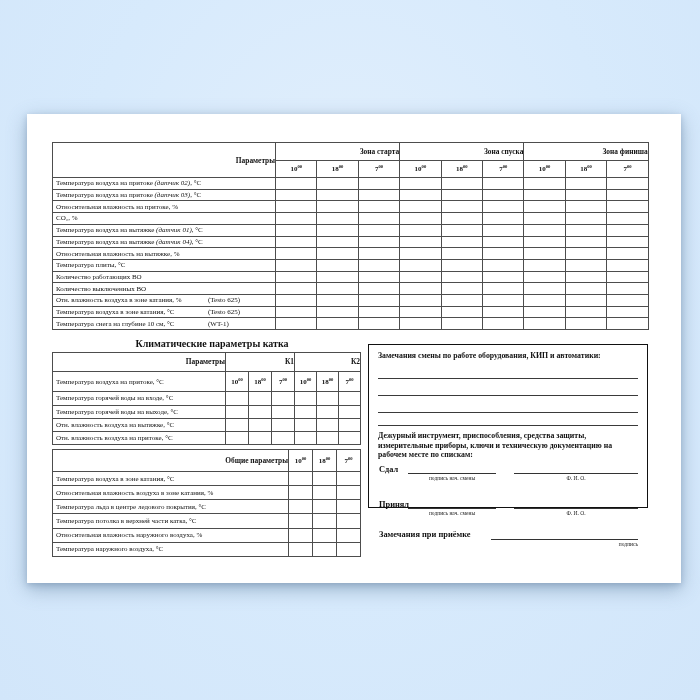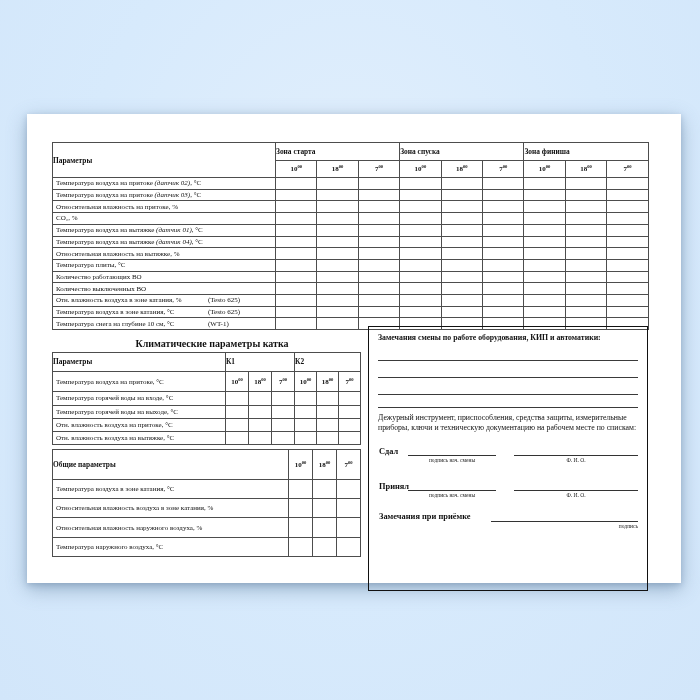--- a/index.html
+++ b/index.html
@@ -15,42 +15,42 @@
   }
   table { border-collapse: collapse; table-layout: fixed; position: absolute; }
   td { border: 1px solid #4d4d4d; padding: 0; overflow: hidden; font-size: 7px; color: #111; }
 
   
   .t1 { left: 25px; top: 28px; width: 596px; height: 188px; border: 1.6px solid #000; }
   .t2 { left: 25px; top: 238px; width: 308px; height: 93px; border: 1.6px solid #000; }
   .t3 { left: 25px; top: 335px; width: 308px; height: 108px; border: 1.6px solid #000; }
   .h1 { height: 14px; }
   .h2 { height: 13px; }
-  .zone, .ph, .ghead { text-align: left; font-weight: bold; font-size: 7.4px; }
+  .zone, .ph, .ghead { text-align: right; font-weight: bold; font-size: 7.4px; }
   .time { text-align: center; font-weight: bold; font-size: 7px; white-space: nowrap; }
   .time sup, .tm sup { font-size: 4.6px; }
   .zs { border-left: 1.6px solid #000; }
   .lbl { text-align: left; padding-left: 3px; white-space: nowrap; position: relative; font-size: 7px; }
   .it { font-style: italic; }
   .dev { position: absolute; left: 155px; top: 50%; transform: translateY(-50%); }
   .c { background: #fff; }
 
   .t2-title {
     position: absolute; left: 31px; top: 224px; width: 308px;
     text-align: center; font-weight: bold; font-size: 10px; color: #111;
   }
 
   
   .panel {
-    position: absolute; left: 341px; top: 212px; width: 280px; height: 265px;
+    position: absolute; left: 341px; top: 230px; width: 280px; height: 164px;
     border: 1.8px solid #111;
   }
   .p-title { position: absolute; left: 9px; top: 6px; right: 8px; font-weight: bold; font-size: 7.8px; line-height: 9.5px; color: #111; }
   .wline { position: absolute; left: 9px; right: 9px; border-bottom: 1px solid #3a3a3a; height: 0; }
-  .duty { position: absolute; left: 9px; top: 86px; right: 8px; font-weight: normal; font-size: 7.8px; line-height: 9.5px; text-align: left; color: #111; }
+  .duty { position: absolute; left: 9px; top: 86px; right: 8px; font-weight: bold; font-size: 7.8px; line-height: 9.5px; text-align: left; color: #111; }
   .sig-label { position: absolute; font-weight: bold; font-size: 8.4px; color: #111; }
   .sigline { position: absolute; border-top: 1px solid #333; font-size: 5.5px; text-align: center; color: #222; padding-top: 1px; line-height: 6px; }
   .cap-right { text-align: right; }
 </style>
 </head>
 <body>
 
 <div class="paper">
 
   <table class="t1">
@@ -301,31 +301,31 @@
     <td class="lbl"><span>Температура горячей воды на выходе, °C</span></td>
     <td class="c"></td>
     <td class="c"></td>
     <td class="c"></td>
     <td class="c"></td>
     <td class="c"></td>
     <td class="c"></td>
   </tr>
 
   <tr>
+    <td class="lbl"><span>Отн. влажность воздуха на вытяжке, °C</span></td>
+    <td class="c"></td>
+    <td class="c"></td>
+    <td class="c"></td>
+    <td class="c"></td>
+    <td class="c"></td>
+    <td class="c"></td>
+  </tr>
+
+  <tr>
     <td class="lbl"><span>Отн. влажность воздуха на притоке, °C</span></td>
-    <td class="c"></td>
-    <td class="c"></td>
-    <td class="c"></td>
-    <td class="c"></td>
-    <td class="c"></td>
-    <td class="c"></td>
-  </tr>
-
-  <tr>
-    <td class="lbl"><span>Отн. влажность воздуха на вытяжке, °C</span></td>
     <td class="c"></td>
     <td class="c"></td>
     <td class="c"></td>
     <td class="c"></td>
     <td class="c"></td>
     <td class="c"></td>
   </tr>
 </tbody>
   </table>
 
@@ -352,22 +352,34 @@
     <td class="c"></td>
   </tr>
 
   <tr>
     <td class="lbl"><span>Относительная влажность воздуха в зоне катания, %</span></td>
     <td class="c"></td>
     <td class="c"></td>
     <td class="c"></td>
   </tr>
 
-
-
+  <tr>
+    <td class="lbl"><span>Температура льда в центре ледового покрытия, °C</span></td>
+    <td class="c"></td>
+    <td class="c"></td>
+    <td class="c"></td>
+  </tr>
+
+
+  <tr>
+    <td class="lbl"><span>Температура потолка в верхней части катка, °C</span></td>
+    <td class="c"></td>
+    <td class="c"></td>
+    <td class="c"></td>
+  </tr>
 
   <tr>
     <td class="lbl"><span>Относительная влажность наружного воздуха, %</span></td>
     <td class="c"></td>
     <td class="c"></td>
     <td class="c"></td>
   </tr>
 
   <tr>
     <td class="lbl"><span>Температура наружного воздуха, °C</span></td>

